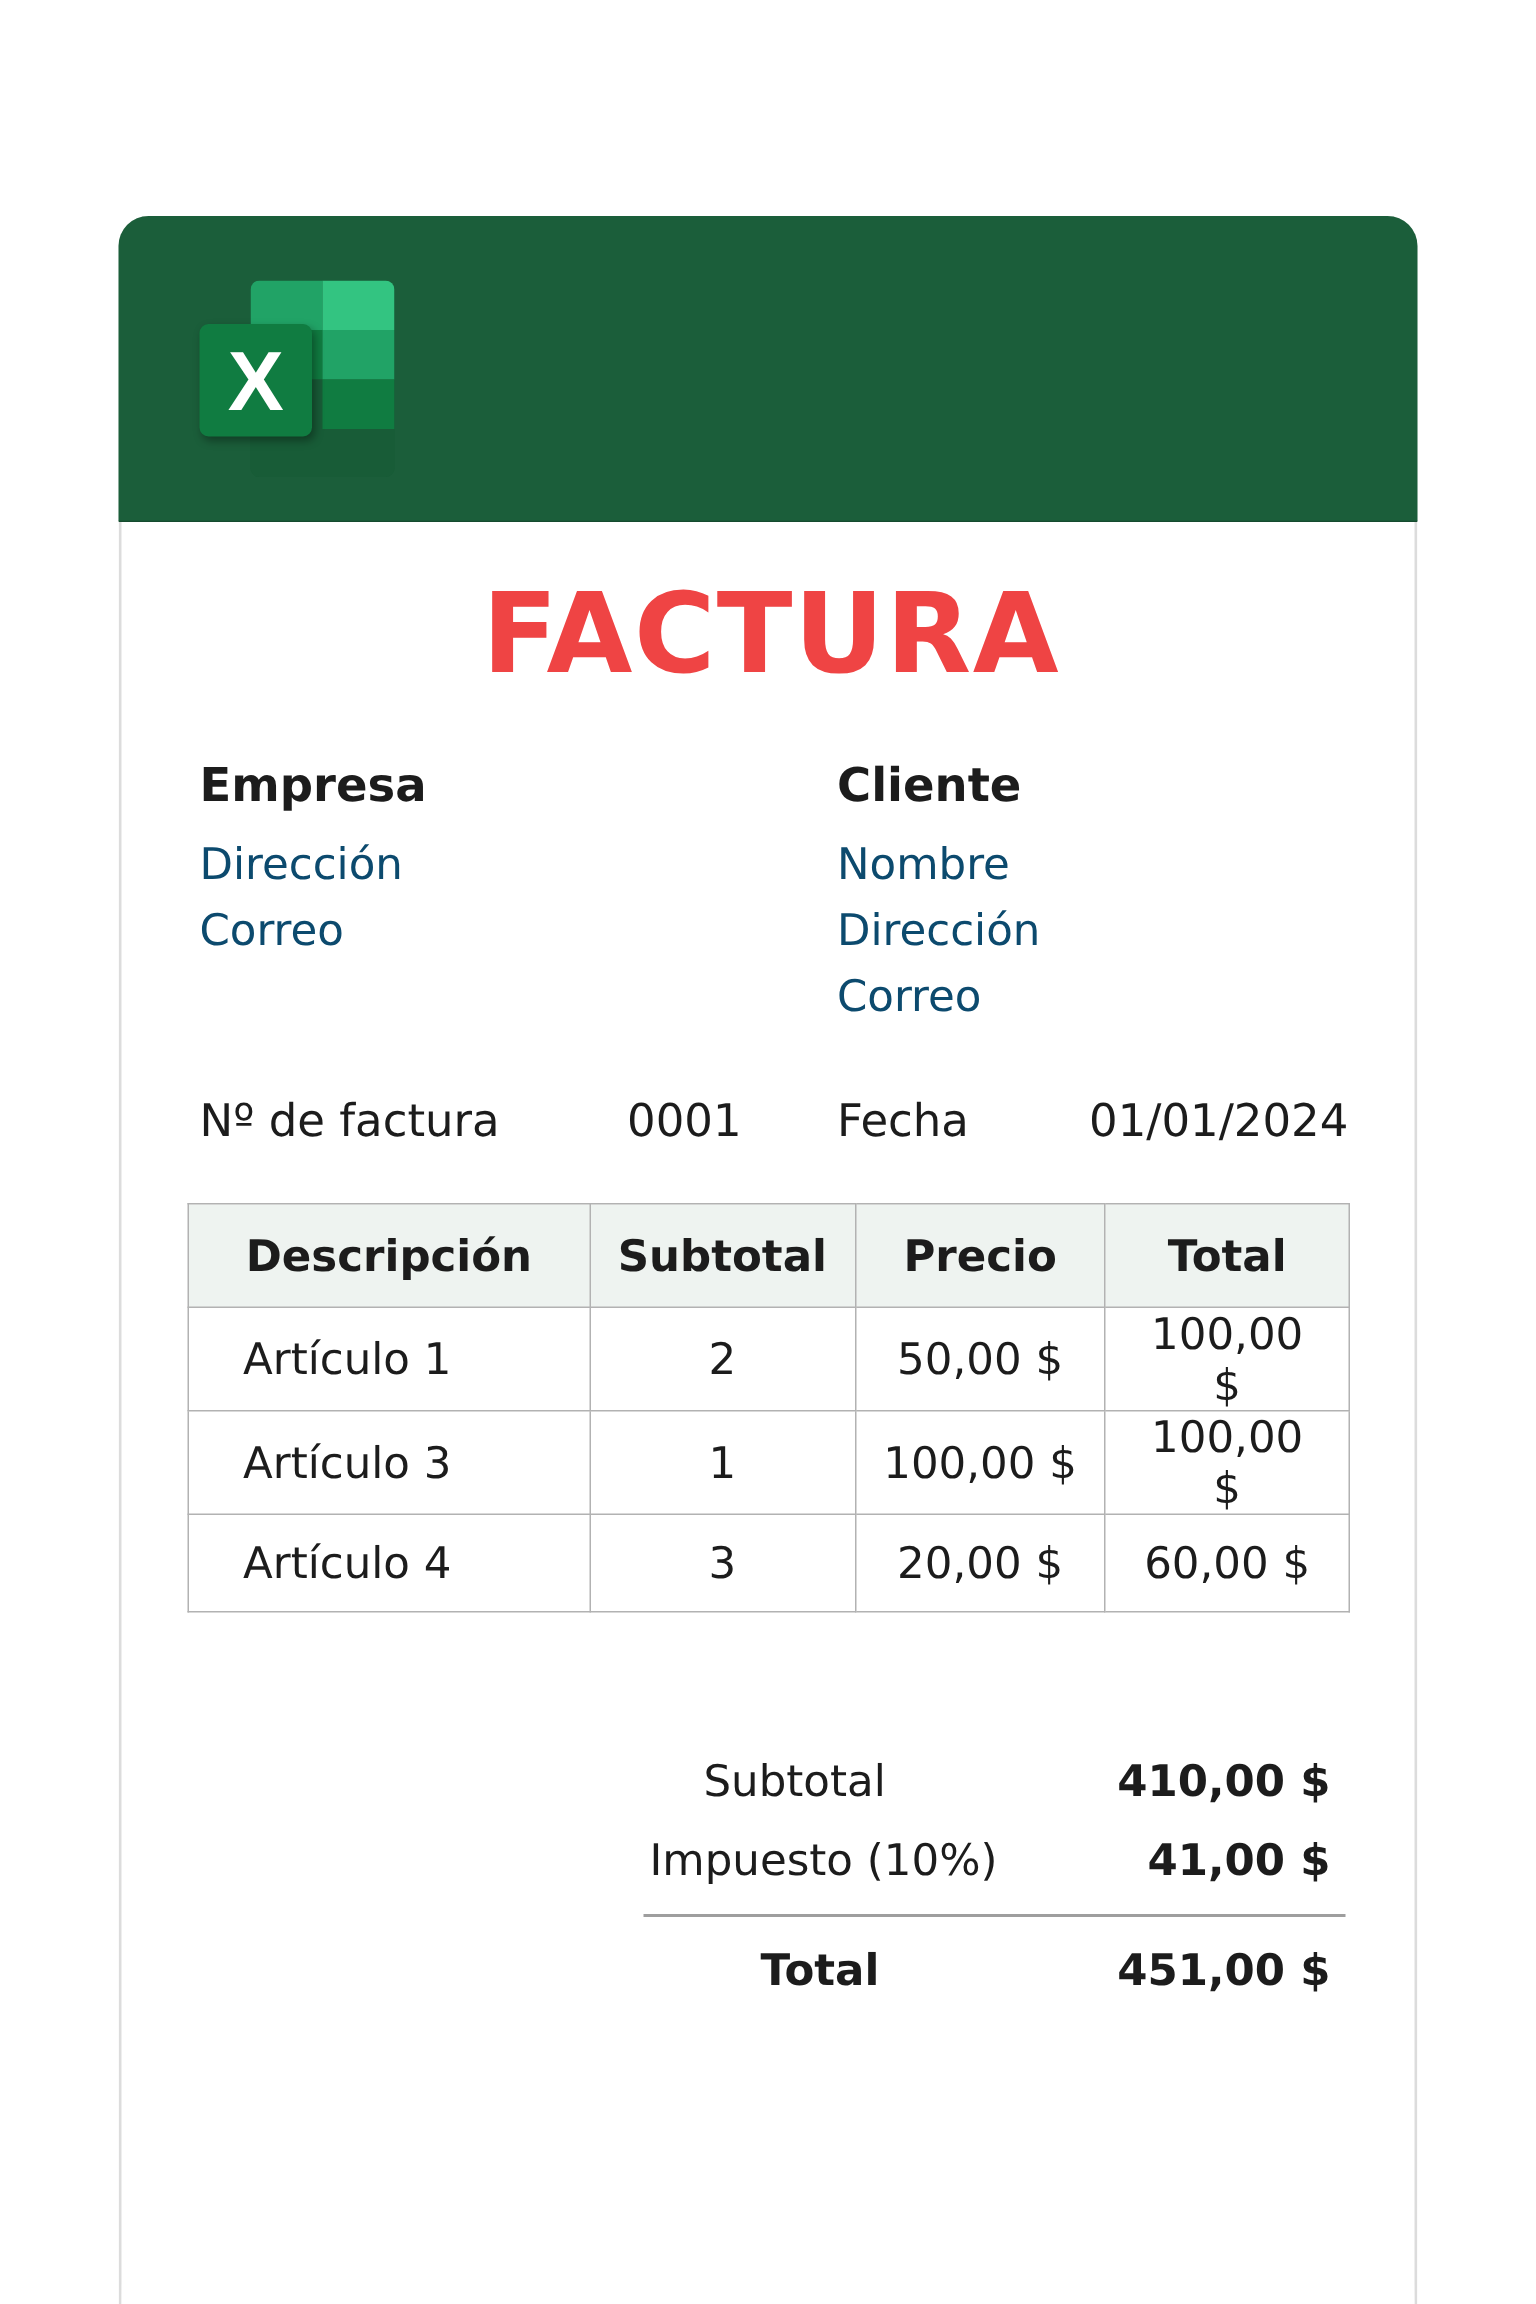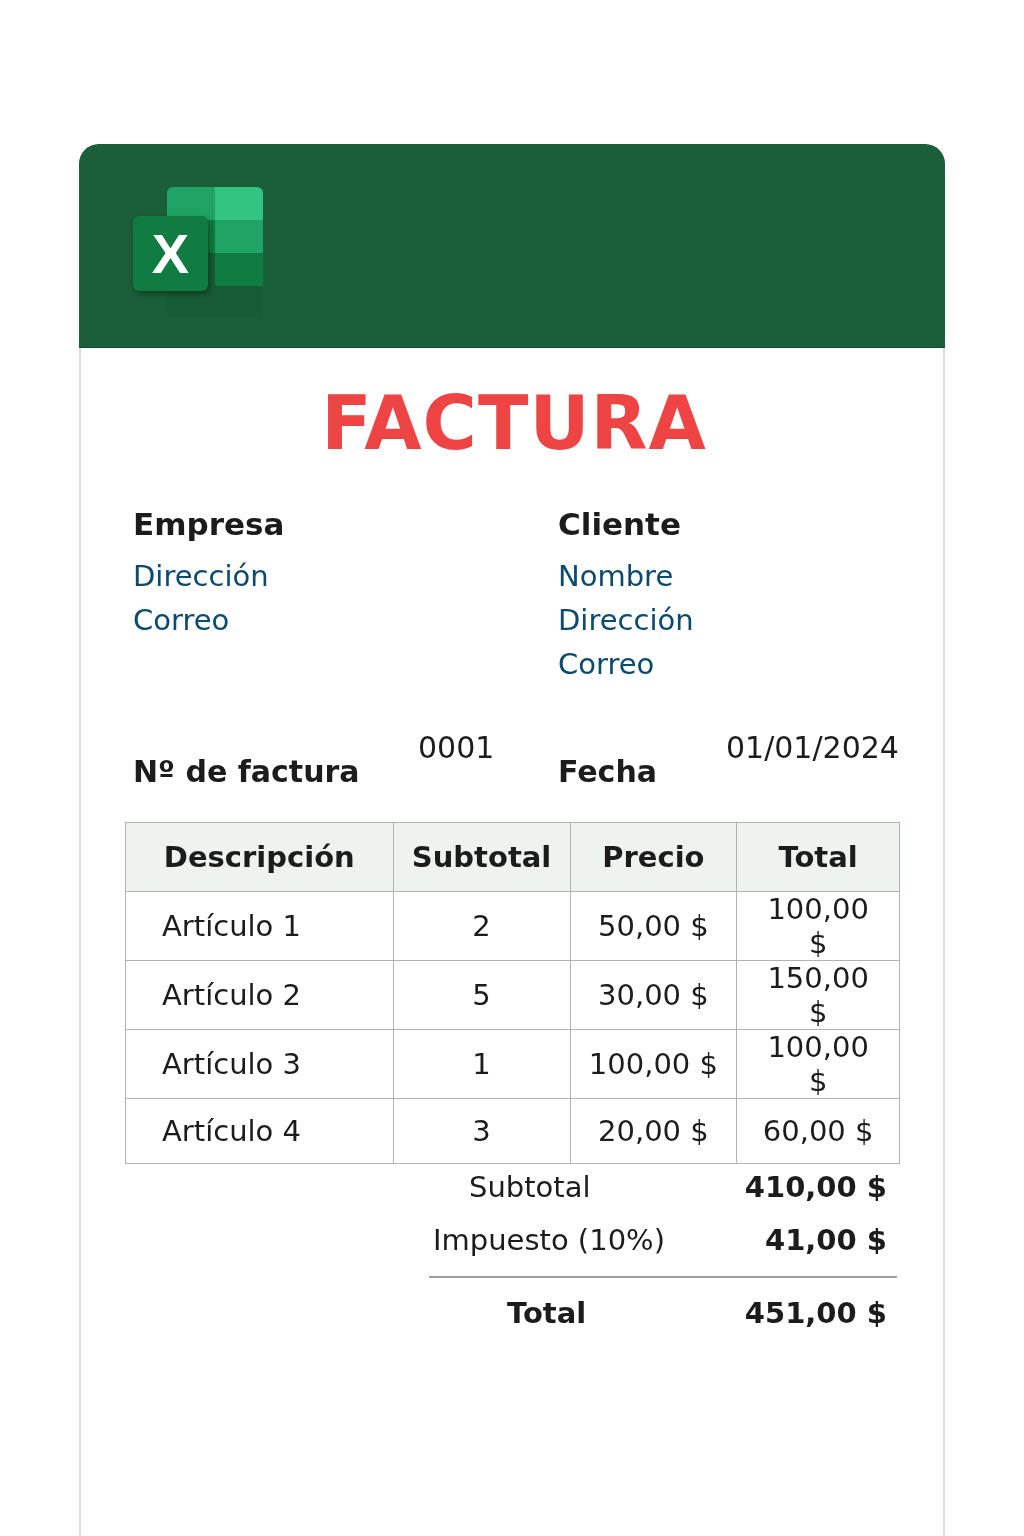--- a/index.html
+++ b/index.html
@@ -46,24 +46,24 @@
       font-size: 31px; font-weight: bold; line-height: 40px; margin-bottom: 10px;
       font-family: "DejaVu Sans", sans-serif;
     }
     .party .line {
       font-size: 29px; line-height: 44px; font-family: "DejaVu Sans", sans-serif;
       font-weight: normal; color: #0c4a6e;
     }
 
     .meta { position: absolute; top: 584px; font-size: 30px; line-height: 40px;
       font-family: "DejaVu Sans", sans-serif; }
-    .meta.bold { font-weight: bold; margin-top: 24px; }
+    .meta.bold { font-weight: normal; }
 
     .items {
-      position: absolute; left: 44px; top: 678px; width: 775px;
+      position: absolute; left: 44px; top: 658px; width: 775px;
       border-collapse: collapse; font-family: "DejaVu Sans", sans-serif;
     }
     .items th, .items td {
       border: 1.5px solid #b2b2b2; font-size: 29px; height: 65px; padding: 0 18px;
     }
     .items th {
       background: #eef3f0; font-weight: bold; height: 69px; text-align: center;
     }
     .items td.desc { text-align: left; padding-left: 36px; }
     .items td.qty { text-align: center; }
@@ -134,26 +134,20 @@
       </tr>
     </thead>
     <tbody>
       <tr>
         <td class="desc">Artículo 1</td>
         <td class="qty">2</td>
         <td class="money">50,00 $</td>
         <td class="money">100,00 $</td>
       </tr>
       <tr>
-        <td class="desc">Artículo 2</td>
-        <td class="qty">5</td>
-        <td class="money">30,00 $</td>
-        <td class="money">150,00 $</td>
-      </tr>
-      <tr>
         <td class="desc">Artículo 3</td>
         <td class="qty">1</td>
         <td class="money">100,00 $</td>
         <td class="money">100,00 $</td>
       </tr>
       <tr>
         <td class="desc">Artículo 4</td>
         <td class="qty">3</td>
         <td class="money">20,00 $</td>
         <td class="money">60,00 $</td>

